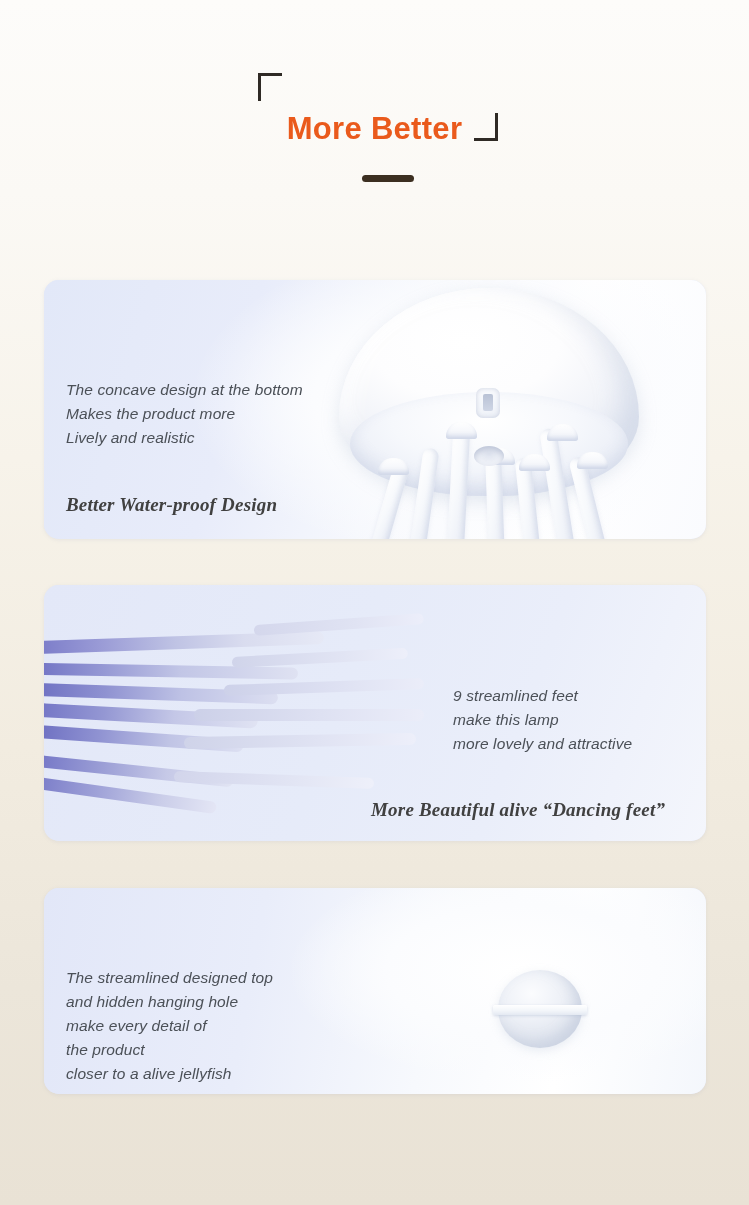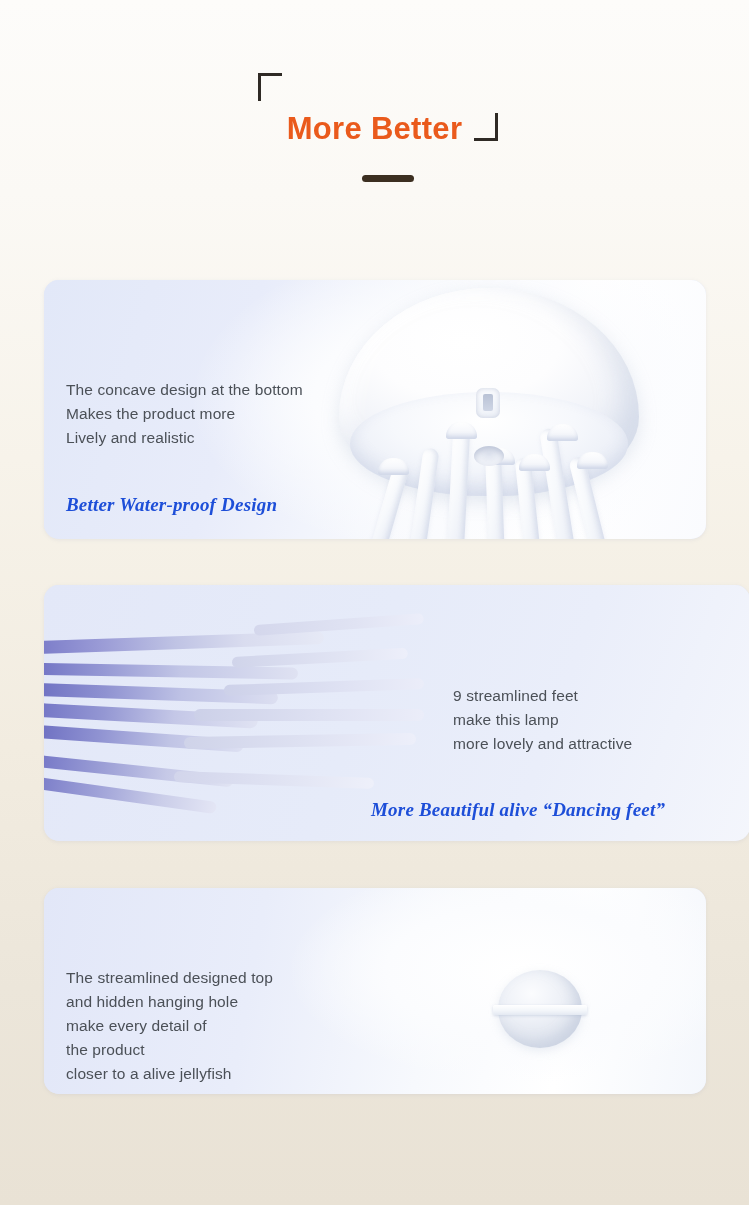--- a/index.html
+++ b/index.html
@@ -86,27 +86,28 @@
     overflow: hidden;
     pointer-events: none;
   }
   .panel .copy {
     position: absolute;
     color: #4b5057;
     font-size: 15.5px;
     line-height: 24px;
     white-space: pre-line;
     letter-spacing: 0.1px;
+    font-style: italic;
   }
   .panel .caption {
     position: absolute;
     font-family: "Liberation Serif", serif;
     font-style: italic;
     font-weight: bold;
-    color: #1d4ed8;
+    color: #404040;
     font-size: 19px;
     letter-spacing: 0.2px;
     white-space: nowrap;
   }
 
   
   #panel-1 { top: 280px; height: 259px; }
   #panel-1 .art {
     background:
       radial-gradient(ellipse 58% 85% at 64% 46%, #ffffff 0%, #fbfcfe 40%, rgba(236,240,250,0) 72%),
@@ -172,21 +173,21 @@
   .leg-socket {
     position: absolute;
     width: 31px;
     height: 17px;
     border-radius: 16px 16px 3px 3px;
     background: linear-gradient(180deg,#ffffff,#eef1f8);
     box-shadow: inset 0 -3px 4px rgba(180,192,216,0.55);
   }
 
   
-  #panel-2 { top: 585px; height: 256px; padding-left: 44px; }
+  #panel-2 { top: 585px; height: 256px; }
   #panel-2 .art {
     background: linear-gradient(110deg, #e3e8f8 0%, #e6ebf9 45%, #eaeefa 70%, #f4f6fc 100%);
   }
   .tent {
     position: absolute;
     height: 11px;
     border-radius: 7px;
     transform-origin: left center;
   }
 

